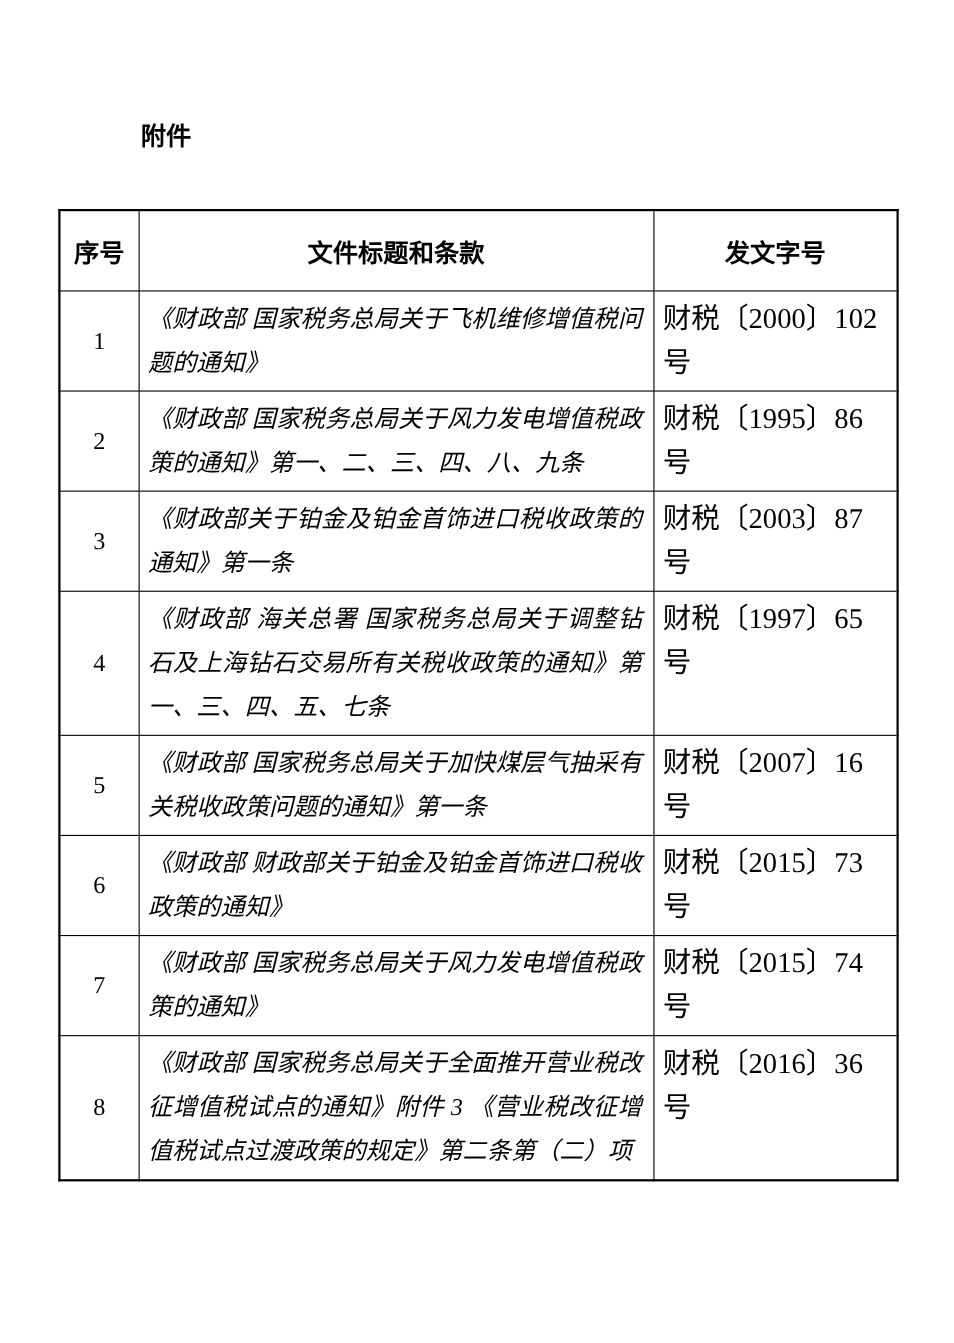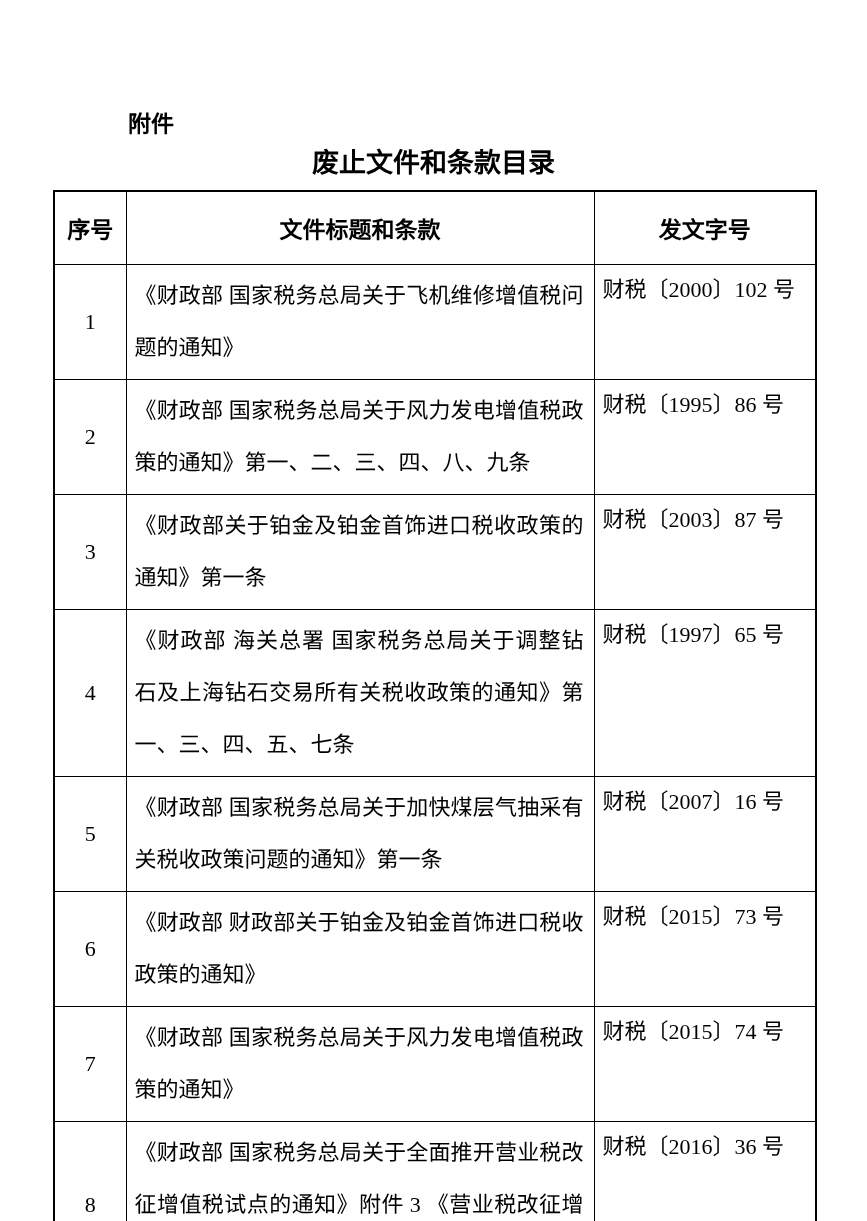--- a/index.html
+++ b/index.html
@@ -66,40 +66,40 @@
   }
   td.col-serial{
     text-align:center;
     vertical-align:middle;
     font-size:22px;
     padding:4px 2px;
   }
   td.col-title{
     vertical-align:top;
     font-size:22px;
-    line-height:52px;
+    line-height:40px;
     padding:5px 10px 5px 8px;
     text-align:justify;
     text-align-last:left;
+    font-style:italic;
   }
   td.col-docnum{
     vertical-align:top;
-    font-size:22px;
+    font-size:26px;
     line-height:40px;
     padding:5px 4px 5px 8px;
   }
 </style>
 </head>
 <body>
 
 <div class="page">
 
   <div class="attachment-label">附件</div>
 
-  <div class="doc-title">废止文件和条款目录</div>
 
   <table class="catalog">
     <colgroup>
       <col class="c-serial">
       <col class="c-title">
       <col class="c-docnum">
     </colgroup>
     <thead>
       <tr>
         <th>序号</th>

